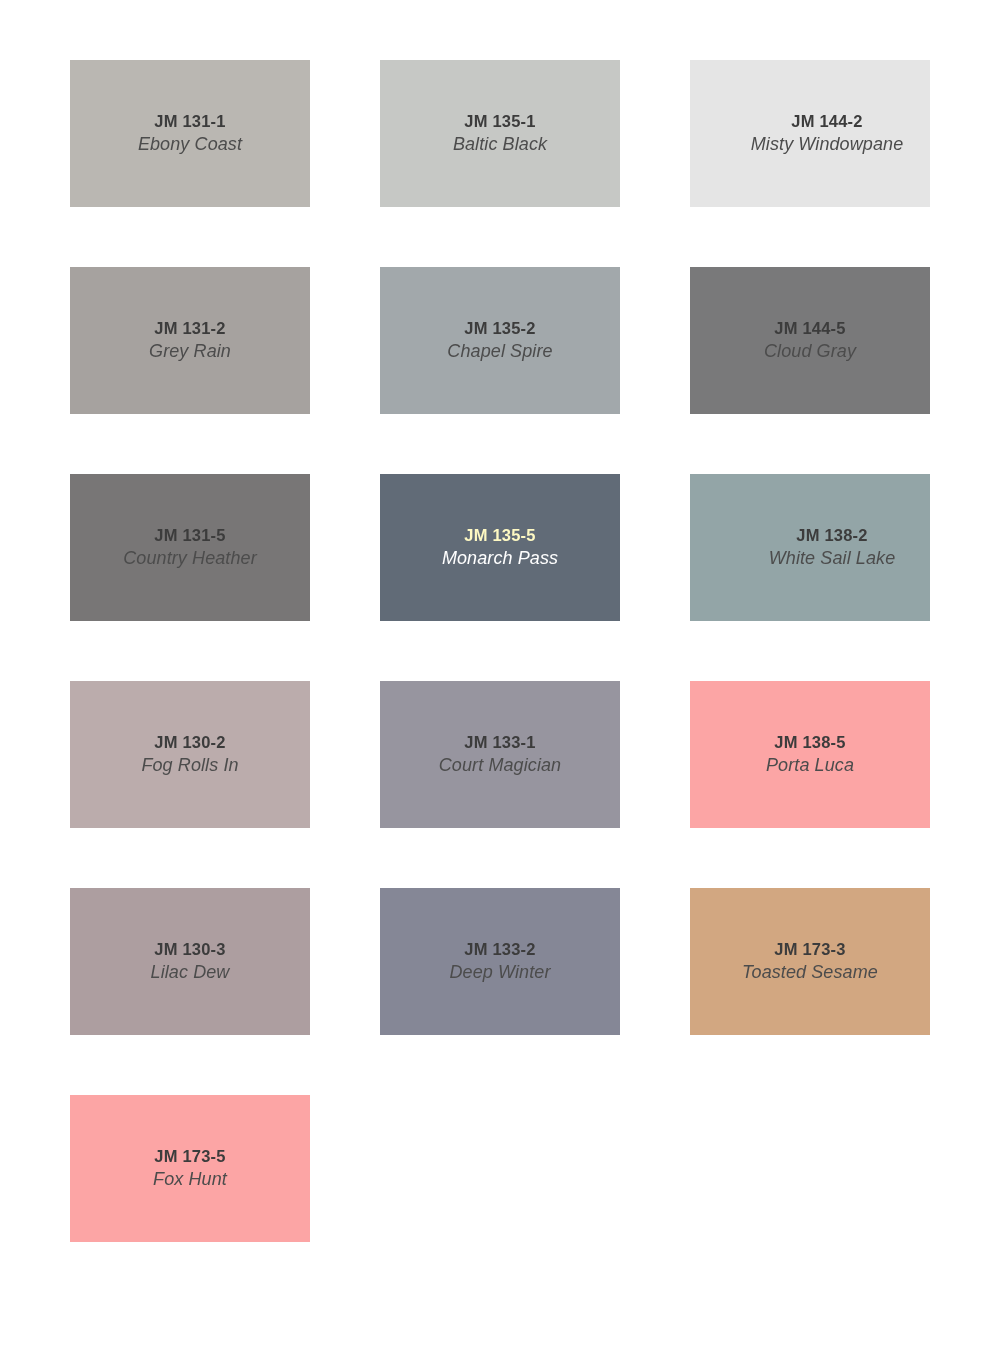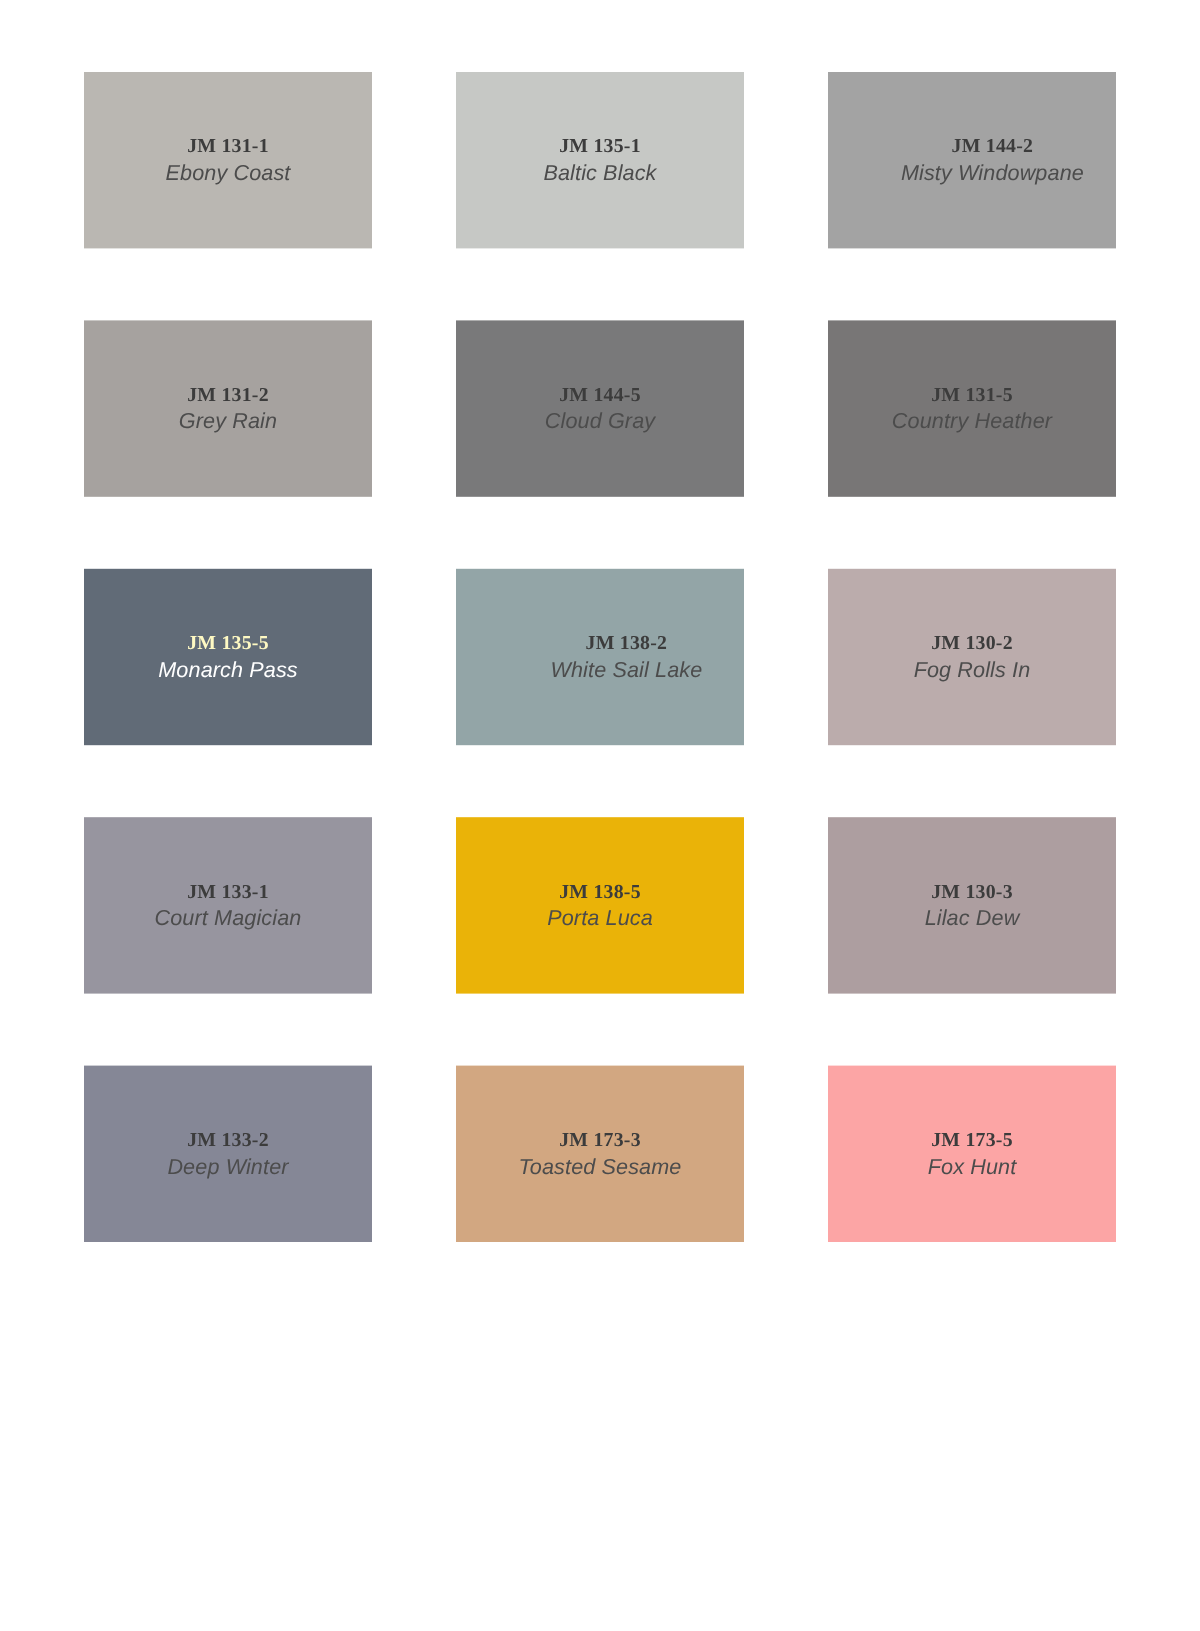--- a/index.html
+++ b/index.html
@@ -47,21 +47,20 @@
     user-select: none;
   }
 
   .swatch-code {
     font-size: 16.5px;
     font-weight: bold;
     letter-spacing: 0.2px;
     text-align: center;
     margin: 0 0 2px 0;
     white-space: nowrap;
-    font-family: Liberation Serif, serif;
   }
 
   .swatch-name {
     font-size: 18px;
     font-style: italic;
     font-weight: normal;
     letter-spacing: 0.1px;
     text-align: center;
     margin: 0;
     white-space: nowrap;
@@ -78,27 +77,31 @@
 <div class="palette-sheet">
   <div class="swatch-grid">
       <div class="swatch dark-text" style="background-color: rgb(186, 183, 178);">
         <div class="swatch-code">JM 131-1</div>
         <div class="swatch-name">Ebony Coast</div>
       </div>
       <div class="swatch dark-text" style="background-color: rgb(198, 200, 197);">
         <div class="swatch-code">JM 135-1</div>
         <div class="swatch-name">Baltic Black</div>
       </div>
-      <div class="swatch dark-text" style="background-color: #a3a3a3; padding-left: 34px;">
+      <div class="swatch dark-text" style="background-color: #e5e5e5; padding-left: 34px;">
         <div class="swatch-code">JM 144-2</div>
         <div class="swatch-name">Misty Windowpane</div>
       </div>
       <div class="swatch dark-text" style="background-color: rgb(166, 162, 159);">
         <div class="swatch-code">JM 131-2</div>
         <div class="swatch-name">Grey Rain</div>
+      </div>
+      <div class="swatch dark-text" style="background-color: rgb(162, 168, 171);">
+        <div class="swatch-code">JM 135-2</div>
+        <div class="swatch-name">Chapel Spire</div>
       </div>
       <div class="swatch dark-text" style="background-color: rgb(121, 121, 122);">
         <div class="swatch-code">JM 144-5</div>
         <div class="swatch-name">Cloud Gray</div>
       </div>
       <div class="swatch dark-text" style="background-color: rgb(120, 118, 118);">
         <div class="swatch-code">JM 131-5</div>
         <div class="swatch-name">Country Heather</div>
       </div>
       <div class="swatch light-text" style="background-color: rgb(97, 107, 119);">
@@ -110,21 +113,21 @@
         <div class="swatch-name">White Sail Lake</div>
       </div>
       <div class="swatch dark-text" style="background-color: rgb(187, 172, 172);">
         <div class="swatch-code">JM 130-2</div>
         <div class="swatch-name">Fog Rolls In</div>
       </div>
       <div class="swatch dark-text" style="background-color: rgb(151, 149, 159);">
         <div class="swatch-code">JM 133-1</div>
         <div class="swatch-name">Court Magician</div>
       </div>
-      <div class="swatch dark-text" style="background-color: #eab308;">
+      <div class="swatch dark-text" style="background-color: #fca5a5;">
         <div class="swatch-code">JM 138-5</div>
         <div class="swatch-name">Porta Luca</div>
       </div>
       <div class="swatch dark-text" style="background-color: rgb(173, 158, 160);">
         <div class="swatch-code">JM 130-3</div>
         <div class="swatch-name">Lilac Dew</div>
       </div>
       <div class="swatch dark-text" style="background-color: rgb(133, 135, 150);">
         <div class="swatch-code">JM 133-2</div>
         <div class="swatch-name">Deep Winter</div>

